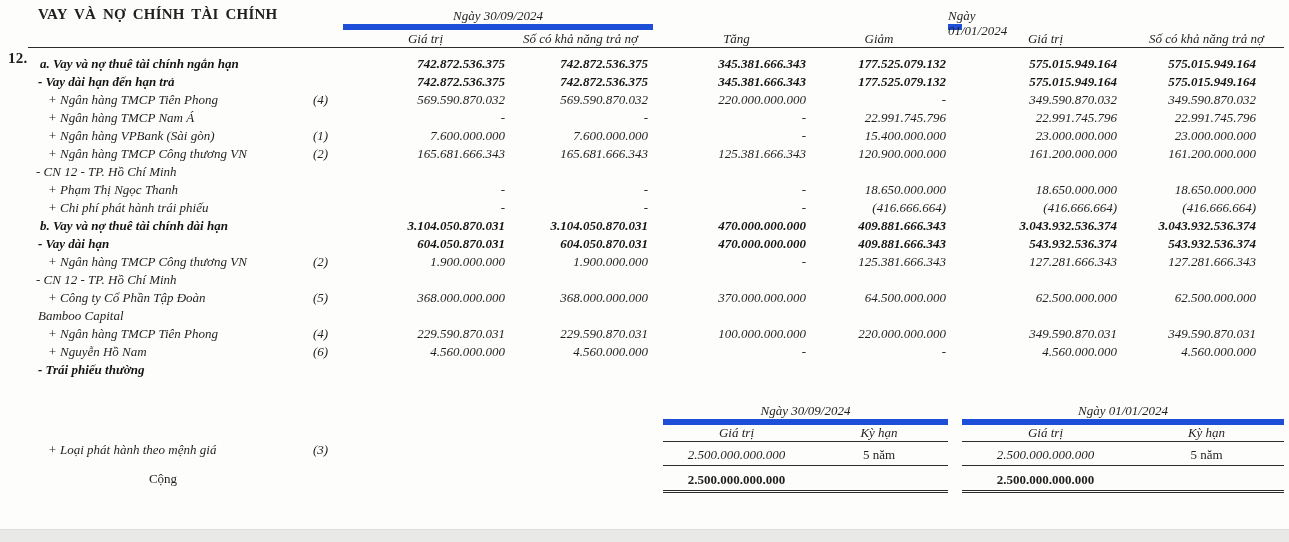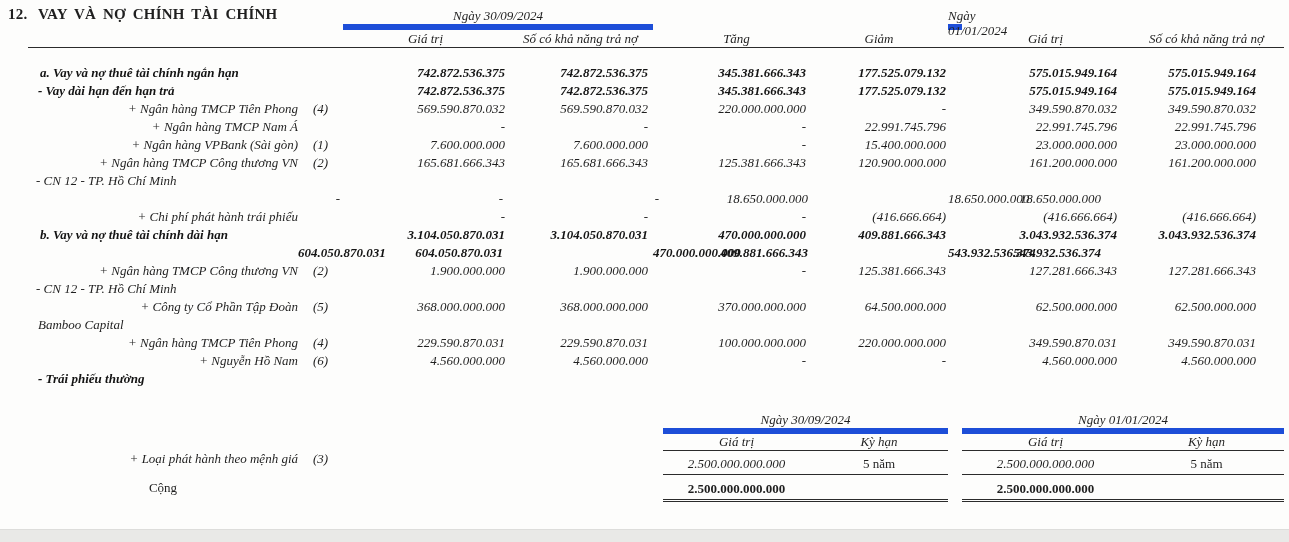--- a/index.html
+++ b/index.html
@@ -6,35 +6,35 @@
   body{
     width:1289px;height:542px;overflow:hidden;
     background:#fdfdfc;
     font-family:"Liberation Serif","DejaVu Serif",serif;
     color:#1f1f1f;
     position:relative;
   }
   .page{position:absolute;inset:0;}
   
   .title-row{position:absolute;left:8px;top:6px;display:flex;font-weight:bold;font-size:15px;letter-spacing:.2px;}
-  .title-row .no{width:30px;}
+  .title-row .no{width:30px;margin-top:44px;}
   .title-row .ttl{word-spacing:3px;}
   
   .t1row{display:grid;grid-template-columns:270px 45px 165px 145px 10px 147px 138px 14px 167px 155px;margin-left:28px;font-size:13px;font-style:italic;line-height:18px;height:18px;white-space:nowrap;}
   .t1grouprow{display:grid;grid-template-columns:315px 310px 10px 285px 14px 322px;margin-left:28px;font-size:13px;font-style:italic;}
   .gcell{text-align:center;border-bottom:6px solid #1d4ed8;line-height:15px;height:16px;}
   .gempty{border-bottom:none;}
   .subrow .gcell{border-bottom:1px solid #2b2b2b;height:auto;display:flex;align-items:flex-end;padding-top:2px;}
   .subrow .sc{text-align:center;line-height:14px;align-self:flex-end;padding-bottom:1px;}
   .t1head{margin-top:8px;}
-  .t1body{margin-top:16px;}
+  .t1body{margin-top:7px;}
   .lbl{overflow:visible;}
   .ind-section{padding-left:12px;}
   .ind-sub{padding-left:10px;}
-  .ind-item{padding-left:20px;text-align:right;}
+  .ind-item{padding-left:20px;}
   .ind-cont{padding-left:8px;}
   .ind-cont2{padding-left:10px;}
   .ref{text-align:center;}
   .num{text-align:right;}
   .c1{padding-right:3px;}
   .c2{padding-right:5px;}
   .c3{padding-right:4px;}
   .c4{padding-right:2px;font-style:italic;}
   .c5{padding-right:12px;}
   .c6{padding-right:28px;}
@@ -172,20 +172,21 @@
         <div class="num c1"></div>
         <div class="num c2"></div>
         <div class=""></div>
         <div class="num c3"></div>
         <div class="num c4"></div>
         <div class=""></div>
         <div class="num c5"></div>
         <div class="num c6"></div>
       </div>
       <div class="t1row">
+        <div class="lbl ind-item">+ Phạm Thị Ngọc Thanh</div>
         <div class="ref"></div>
         <div class="num c1">-</div>
         <div class="num c2">-</div>
         <div class=""></div>
         <div class="num c3">-</div>
         <div class="num c4">18.650.000.000</div>
         <div class=""></div>
         <div class="num c5">18.650.000.000</div>
         <div class="num c6">18.650.000.000</div>
       </div>
@@ -207,20 +208,21 @@
         <div class="num c1">3.104.050.870.031</div>
         <div class="num c2">3.104.050.870.031</div>
         <div class=""></div>
         <div class="num c3">470.000.000.000</div>
         <div class="num c4">409.881.666.343</div>
         <div class=""></div>
         <div class="num c5">3.043.932.536.374</div>
         <div class="num c6">3.043.932.536.374</div>
       </div>
       <div class="t1row boldrow">
+        <div class="lbl ind-sub">- Vay dài hạn</div>
         <div class="ref"></div>
         <div class="num c1">604.050.870.031</div>
         <div class="num c2">604.050.870.031</div>
         <div class=""></div>
         <div class="num c3">470.000.000.000</div>
         <div class="num c4">409.881.666.343</div>
         <div class=""></div>
         <div class="num c5">543.932.536.374</div>
         <div class="num c6">543.932.536.374</div>
       </div>

